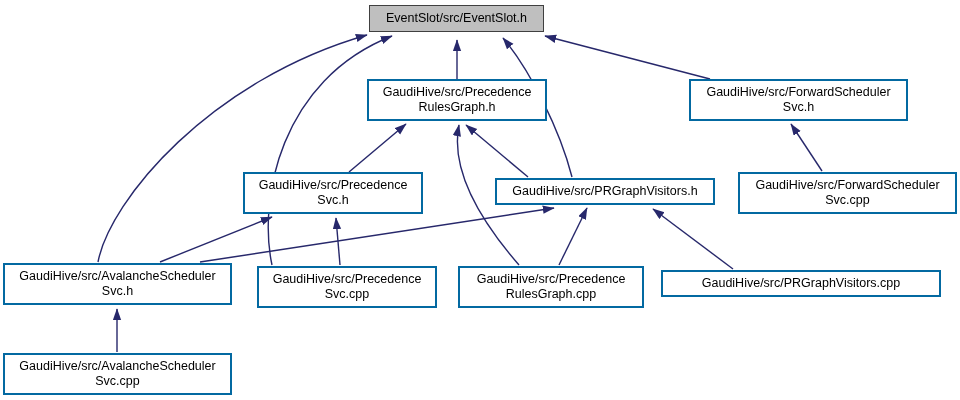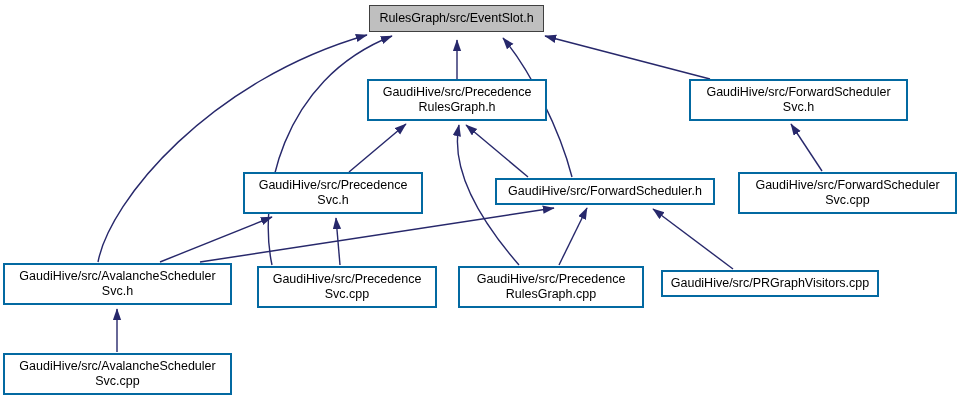--- a/index.html
+++ b/index.html
@@ -75,54 +75,54 @@
         <path d="M 200,262 L 554,208" fill="none" stroke="#27286b" stroke-width="1.4" marker-end="url(#arrowhead)"></path>
         <path d="M 559,265 L 587,208" fill="none" stroke="#27286b" stroke-width="1.4" marker-end="url(#arrowhead)"></path>
         <path d="M 733,269 L 653,209" fill="none" stroke="#27286b" stroke-width="1.4" marker-end="url(#arrowhead)"></path>
         <path d="M 822,171 L 791,124" fill="none" stroke="#27286b" stroke-width="1.4" marker-end="url(#arrowhead)"></path>
         <path d="M 117,352 L 117,309" fill="none" stroke="#27286b" stroke-width="1.4" marker-end="url(#arrowhead)"></path>
       </g>
   </svg>
 
   <div id="nodes-group">
       <div class="graph-node root-node" style="left: 369px; top: 5px; width: 175px; height: 27px;">
-        <span class="node-label">RulesGraph/src/EventSlot.h</span>
+        <span class="node-label">EventSlot/src/EventSlot.h</span>
       </div>
       <div class="graph-node" style="left: 367px; top: 79px; width: 180px; height: 42px;">
         <span class="node-label">GaudiHive/src/Precedence
 RulesGraph.h</span>
       </div>
       <div class="graph-node" style="left: 689px; top: 79px; width: 219px; height: 42px;">
         <span class="node-label">GaudiHive/src/ForwardScheduler
 Svc.h</span>
       </div>
       <div class="graph-node" style="left: 243px; top: 172px; width: 180px; height: 42px;">
         <span class="node-label">GaudiHive/src/Precedence
 Svc.h</span>
       </div>
       <div class="graph-node" style="left: 495px; top: 178px; width: 220px; height: 27px;">
-        <span class="node-label">GaudiHive/src/ForwardScheduler.h</span>
+        <span class="node-label">GaudiHive/src/PRGraphVisitors.h</span>
       </div>
       <div class="graph-node" style="left: 738px; top: 172px; width: 219px; height: 42px;">
         <span class="node-label">GaudiHive/src/ForwardScheduler
 Svc.cpp</span>
       </div>
       <div class="graph-node" style="left: 3px; top: 263px; width: 229px; height: 42px;">
         <span class="node-label">GaudiHive/src/AvalancheScheduler
 Svc.h</span>
       </div>
       <div class="graph-node" style="left: 257px; top: 266px; width: 180px; height: 42px;">
         <span class="node-label">GaudiHive/src/Precedence
 Svc.cpp</span>
       </div>
       <div class="graph-node" style="left: 458px; top: 266px; width: 186px; height: 42px;">
         <span class="node-label">GaudiHive/src/Precedence
 RulesGraph.cpp</span>
       </div>
-      <div class="graph-node" style="left: 661px; top: 270px; width: 218px; height: 27px;">
+      <div class="graph-node" style="left: 661px; top: 270px; width: 280px; height: 27px;">
         <span class="node-label">GaudiHive/src/PRGraphVisitors.cpp</span>
       </div>
       <div class="graph-node" style="left: 3px; top: 353px; width: 229px; height: 42px;">
         <span class="node-label">GaudiHive/src/AvalancheScheduler
 Svc.cpp</span>
       </div>
     </div>
 
 </div>
 

